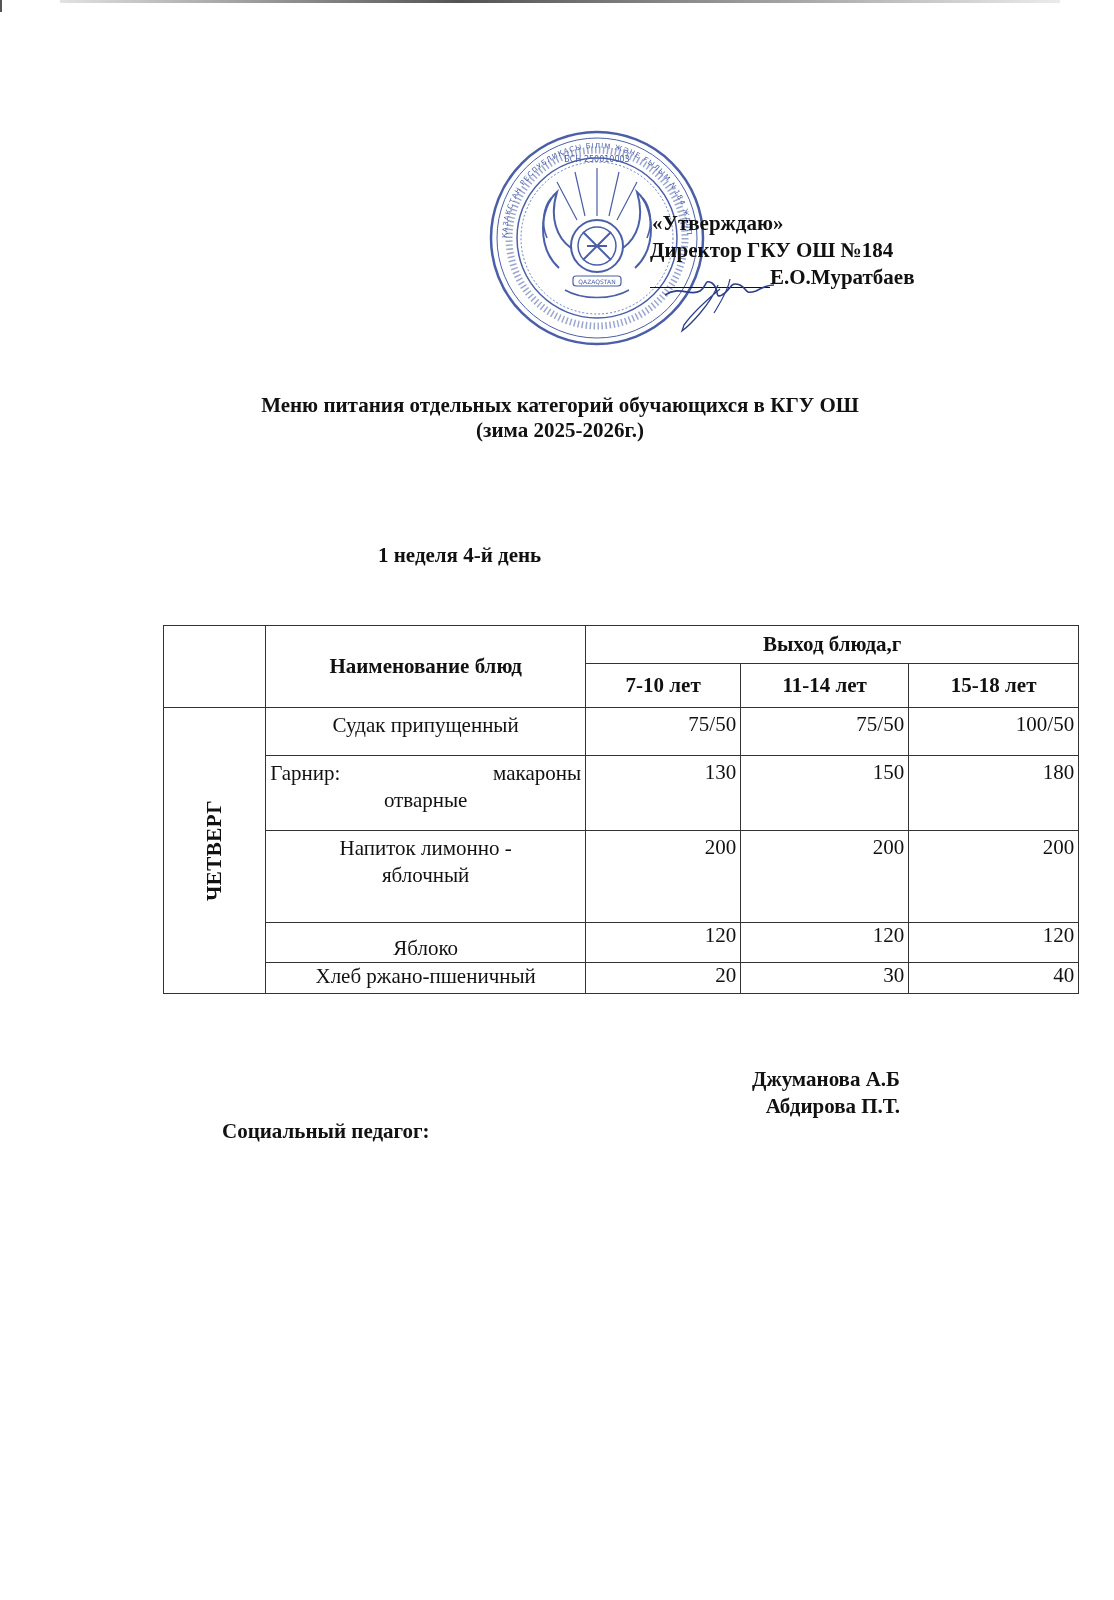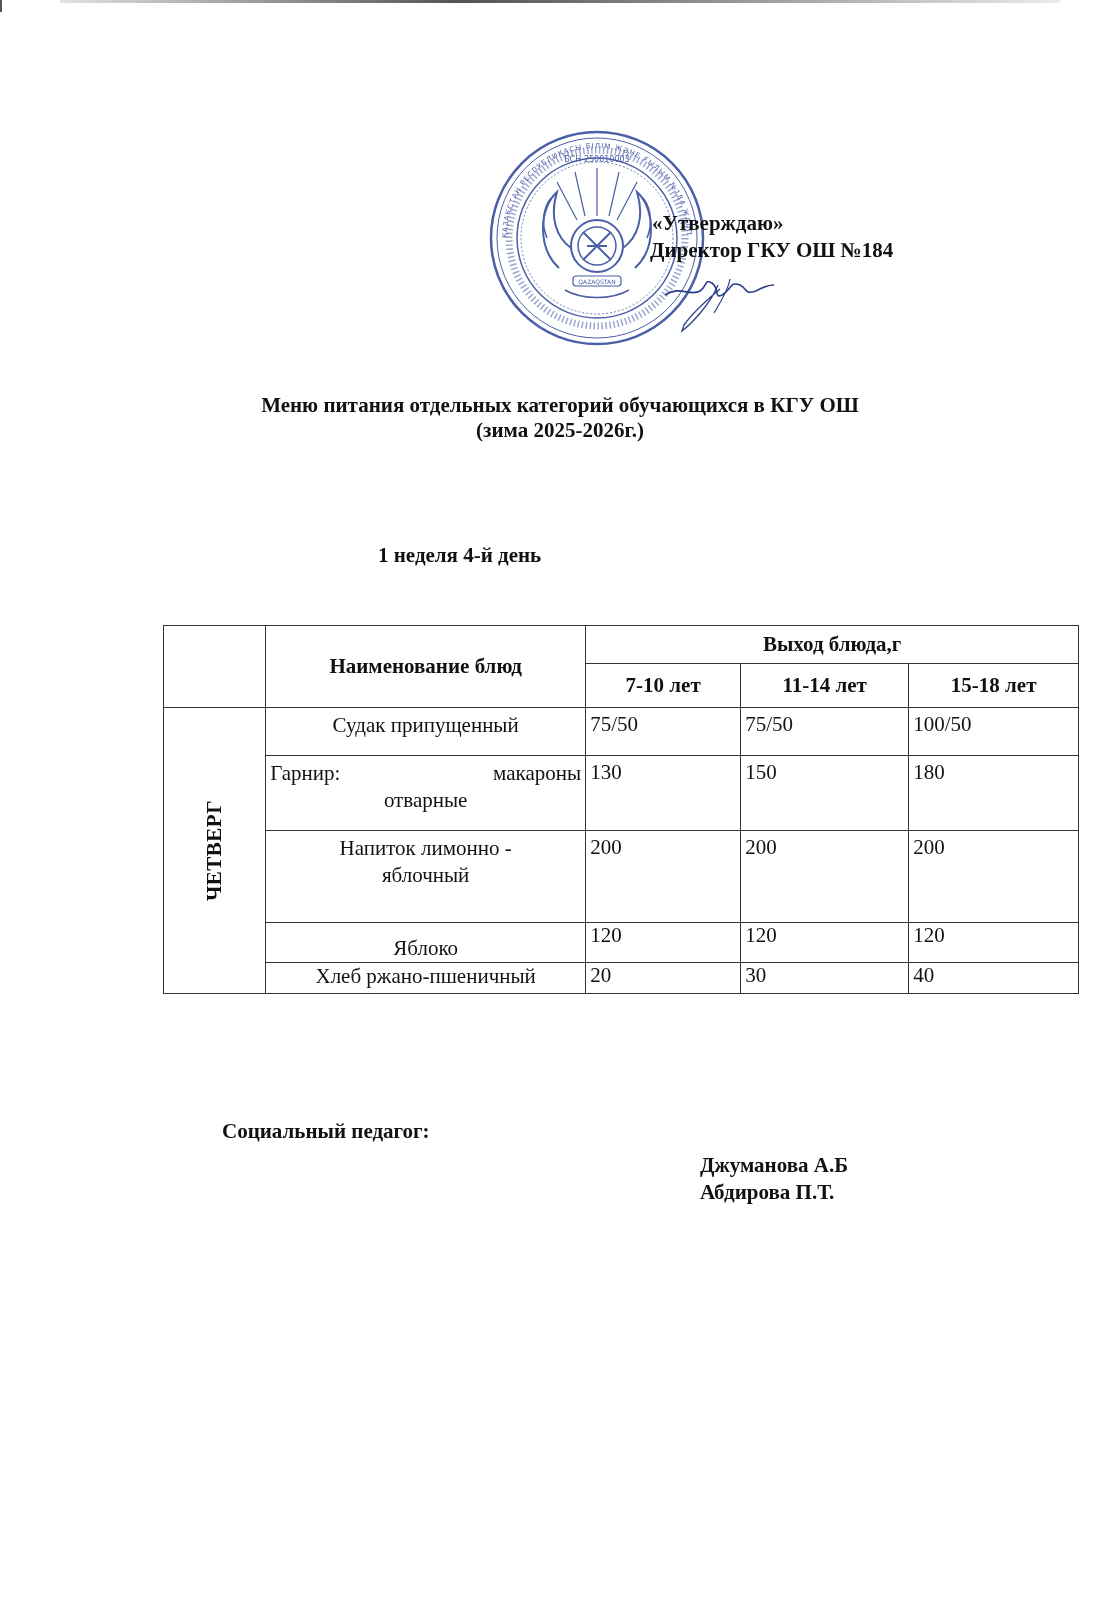--- a/index.html
+++ b/index.html
@@ -46,39 +46,39 @@
   .menu-table {
     position: absolute; left: 163px; top: 625px;
     border-collapse: collapse; table-layout: fixed;
     font-size: 21px;
   }
   .menu-table td, .menu-table th {
     border: 1.5px solid #333; padding: 0 4px; vertical-align: top;
     font-weight: normal;
   }
   .menu-table th { font-weight: bold; vertical-align: middle; text-align: center; }
-  .menu-table td.num { text-align: left; }
+  .menu-table td.num { text-align: right; }
   .menu-table td.dish { text-align: center; line-height: 27px; padding-top: 4px; }
   .menu-table td.num { padding-top: 4px; }
   .dish .justified { display: flex; justify-content: space-between; }
   .day-cell { vertical-align: middle !important; text-align: center; padding: 0 !important; }
   .day-label {
     display: inline-block; transform: rotate(-90deg);
     font-weight: bold; font-size: 21px; white-space: nowrap; letter-spacing: 0.5px;
   }
 
   
   .footer-left {
     position: absolute; left: 222px; top: 1118px; width: 300px;
     font-weight: bold; font-size: 21px; line-height: 27px;
   }
   .footer-left .l1 { padding-left: 12px; }
   .footer-right {
-    position: absolute; left: 700px; top: 1152px; width: 200px;
-    font-weight: bold; font-size: 21px; line-height: 27px; text-align: left;
+    position: absolute; left: 700px; top: 1066px; width: 200px;
+    font-weight: bold; font-size: 21px; line-height: 27px; text-align: right;
   }
 </style>
 </head>
 <body>
 
 <div class="top-edge"></div>
 <div class="left-edge"></div>
 
 <div class="stamp">
   <svg viewBox="0 0 220 220" xmlns="http://www.w3.org/2000/svg">
@@ -103,20 +103,24 @@
     <path id="arc" d="M20 110 A90 90 0 1 1 200 110" fill="none"></path>
     <text font-size="7" fill="#4a5fa8" font-family="DejaVu Sans, sans-serif" letter-spacing="1">
       <textPath href="#arc">ҚАЗАҚСТАН РЕСПУБЛИКАСЫ БІЛІМ ЖӘНЕ ҒЫЛЫМ №184 ЖАЛПЫ БІЛІМ БЕРЕТІН МЕКТЕП</textPath>
     </text>
   </svg>
 </div>
 
 <div class="approval">
   <div class="line1">«Утверждаю»</div>
   <div class="line2">Директор ГКУ ОШ №184</div>
+  <div class="line3">
+    <span class="sig-line"></span>
+    <span class="name">Е.О.Муратбаев</span>
+  </div>
 </div>
 <div class="signature">
   <svg viewBox="0 0 140 80" xmlns="http://www.w3.org/2000/svg">
     <path d="M5 40 C20 30 30 42 40 36 C48 30 44 24 52 28 C60 34 54 44 62 40 C72 34 70 26 80 30 C88 34 84 40 96 36 C104 32 108 30 114 30" fill="none" stroke="#2b3f8a" stroke-width="1.6"></path>
     <path d="M58 30 C50 50 30 70 22 76 L24 70 C34 56 48 44 60 34" fill="none" stroke="#2b3f8a" stroke-width="1.3"></path>
     <path d="M70 24 C68 36 60 48 54 58" fill="none" stroke="#2b3f8a" stroke-width="1.2"></path>
   </svg>
 </div>
 
 <div class="title">

